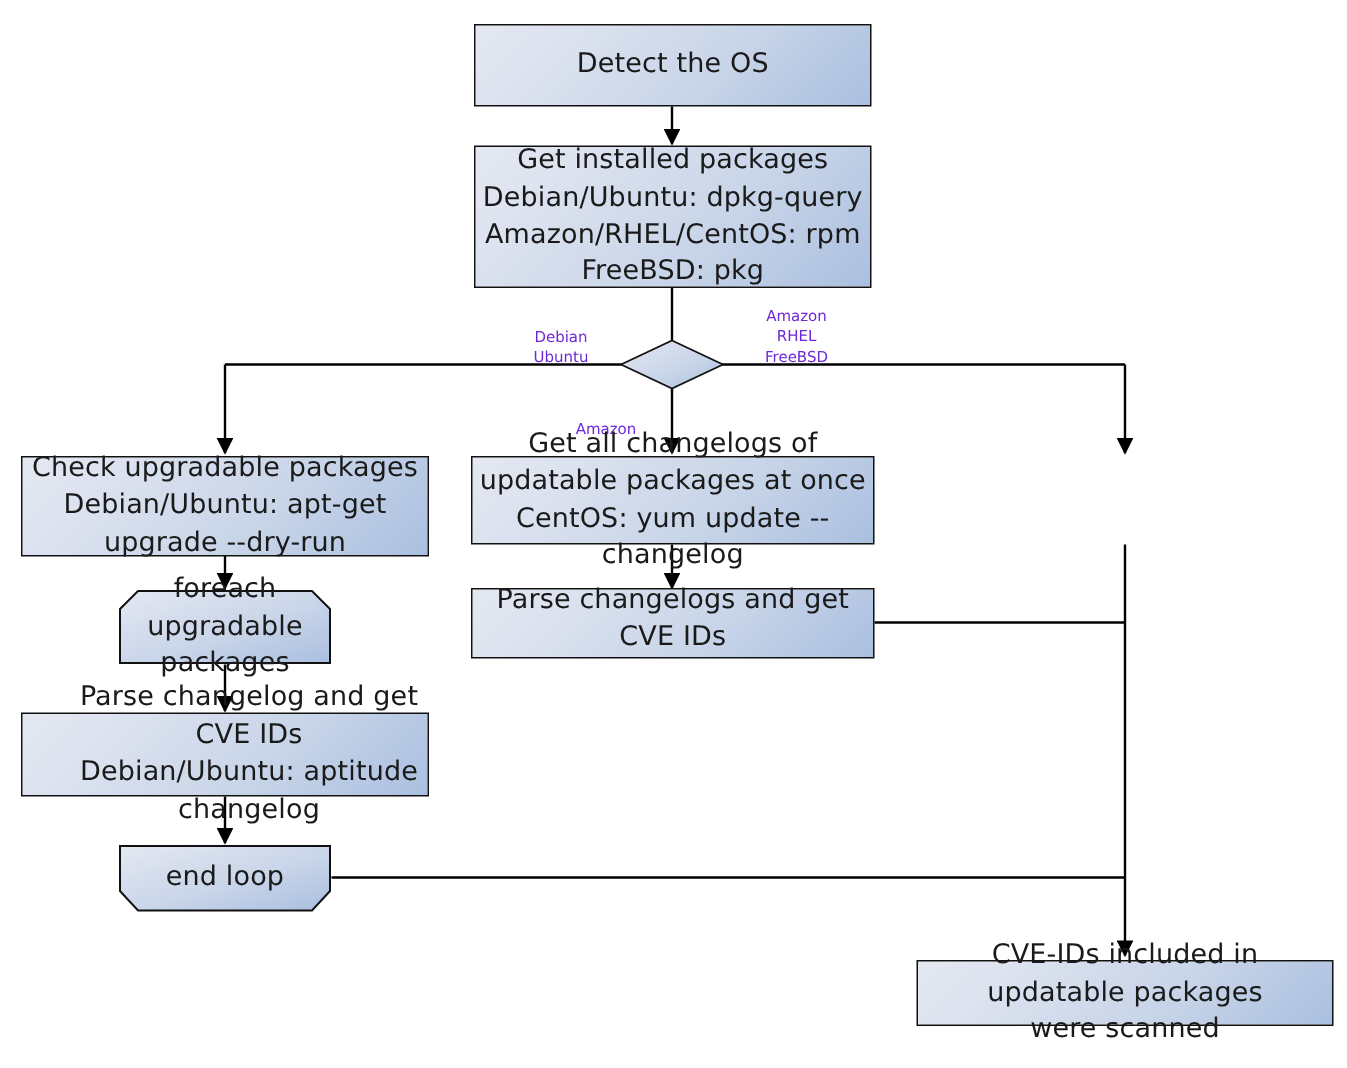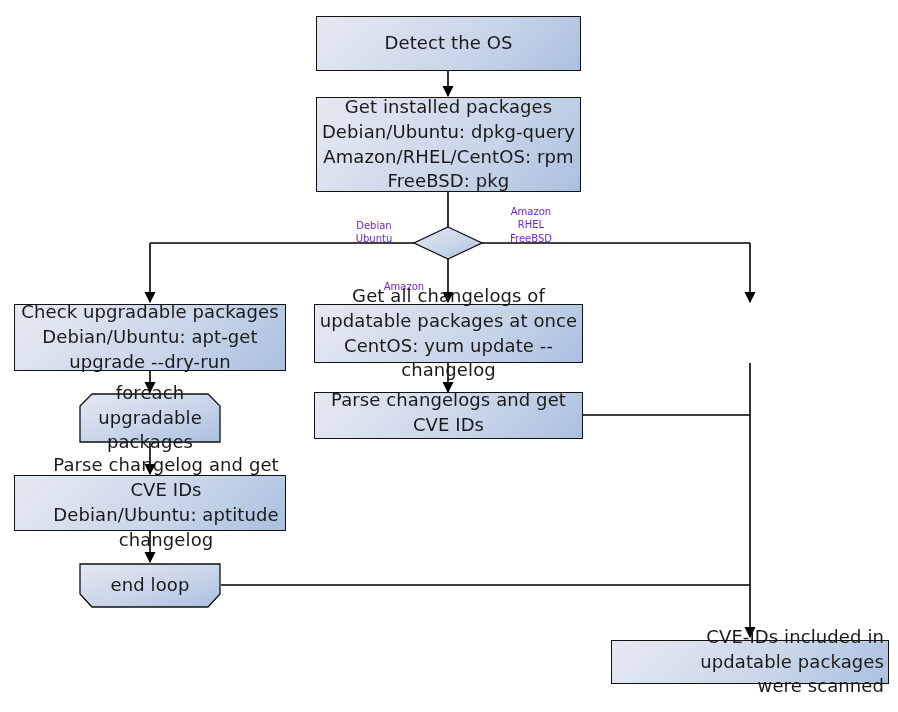--- a/index.html
+++ b/index.html
@@ -203,18 +203,18 @@
           <stop offset="0%" stop-color="#e4e8f2"></stop>
           <stop offset="55%" stop-color="#c9d5e9"></stop>
           <stop offset="100%" stop-color="#aabfe0"></stop>
         </linearGradient>
       </defs>
       <polygon points="1,1 141,1 141,31 129,44 13,44 1,31" fill="url(#lg2)" stroke="#111111" stroke-width="1.3"></polygon>
     </svg>
     <span class="txt">end loop</span>
   </div>
 
-  <div class="node" style="left:611px; top:640px; width:278px; height:44px;text-align:right;">
+  <div class="node" style="left:611px; top:640px; width:278px; height:44px;">
     <span class="txt">CVE-IDs included in updatable packages
 were scanned</span>
   </div>
 
 </div>
 
 </body></html>

